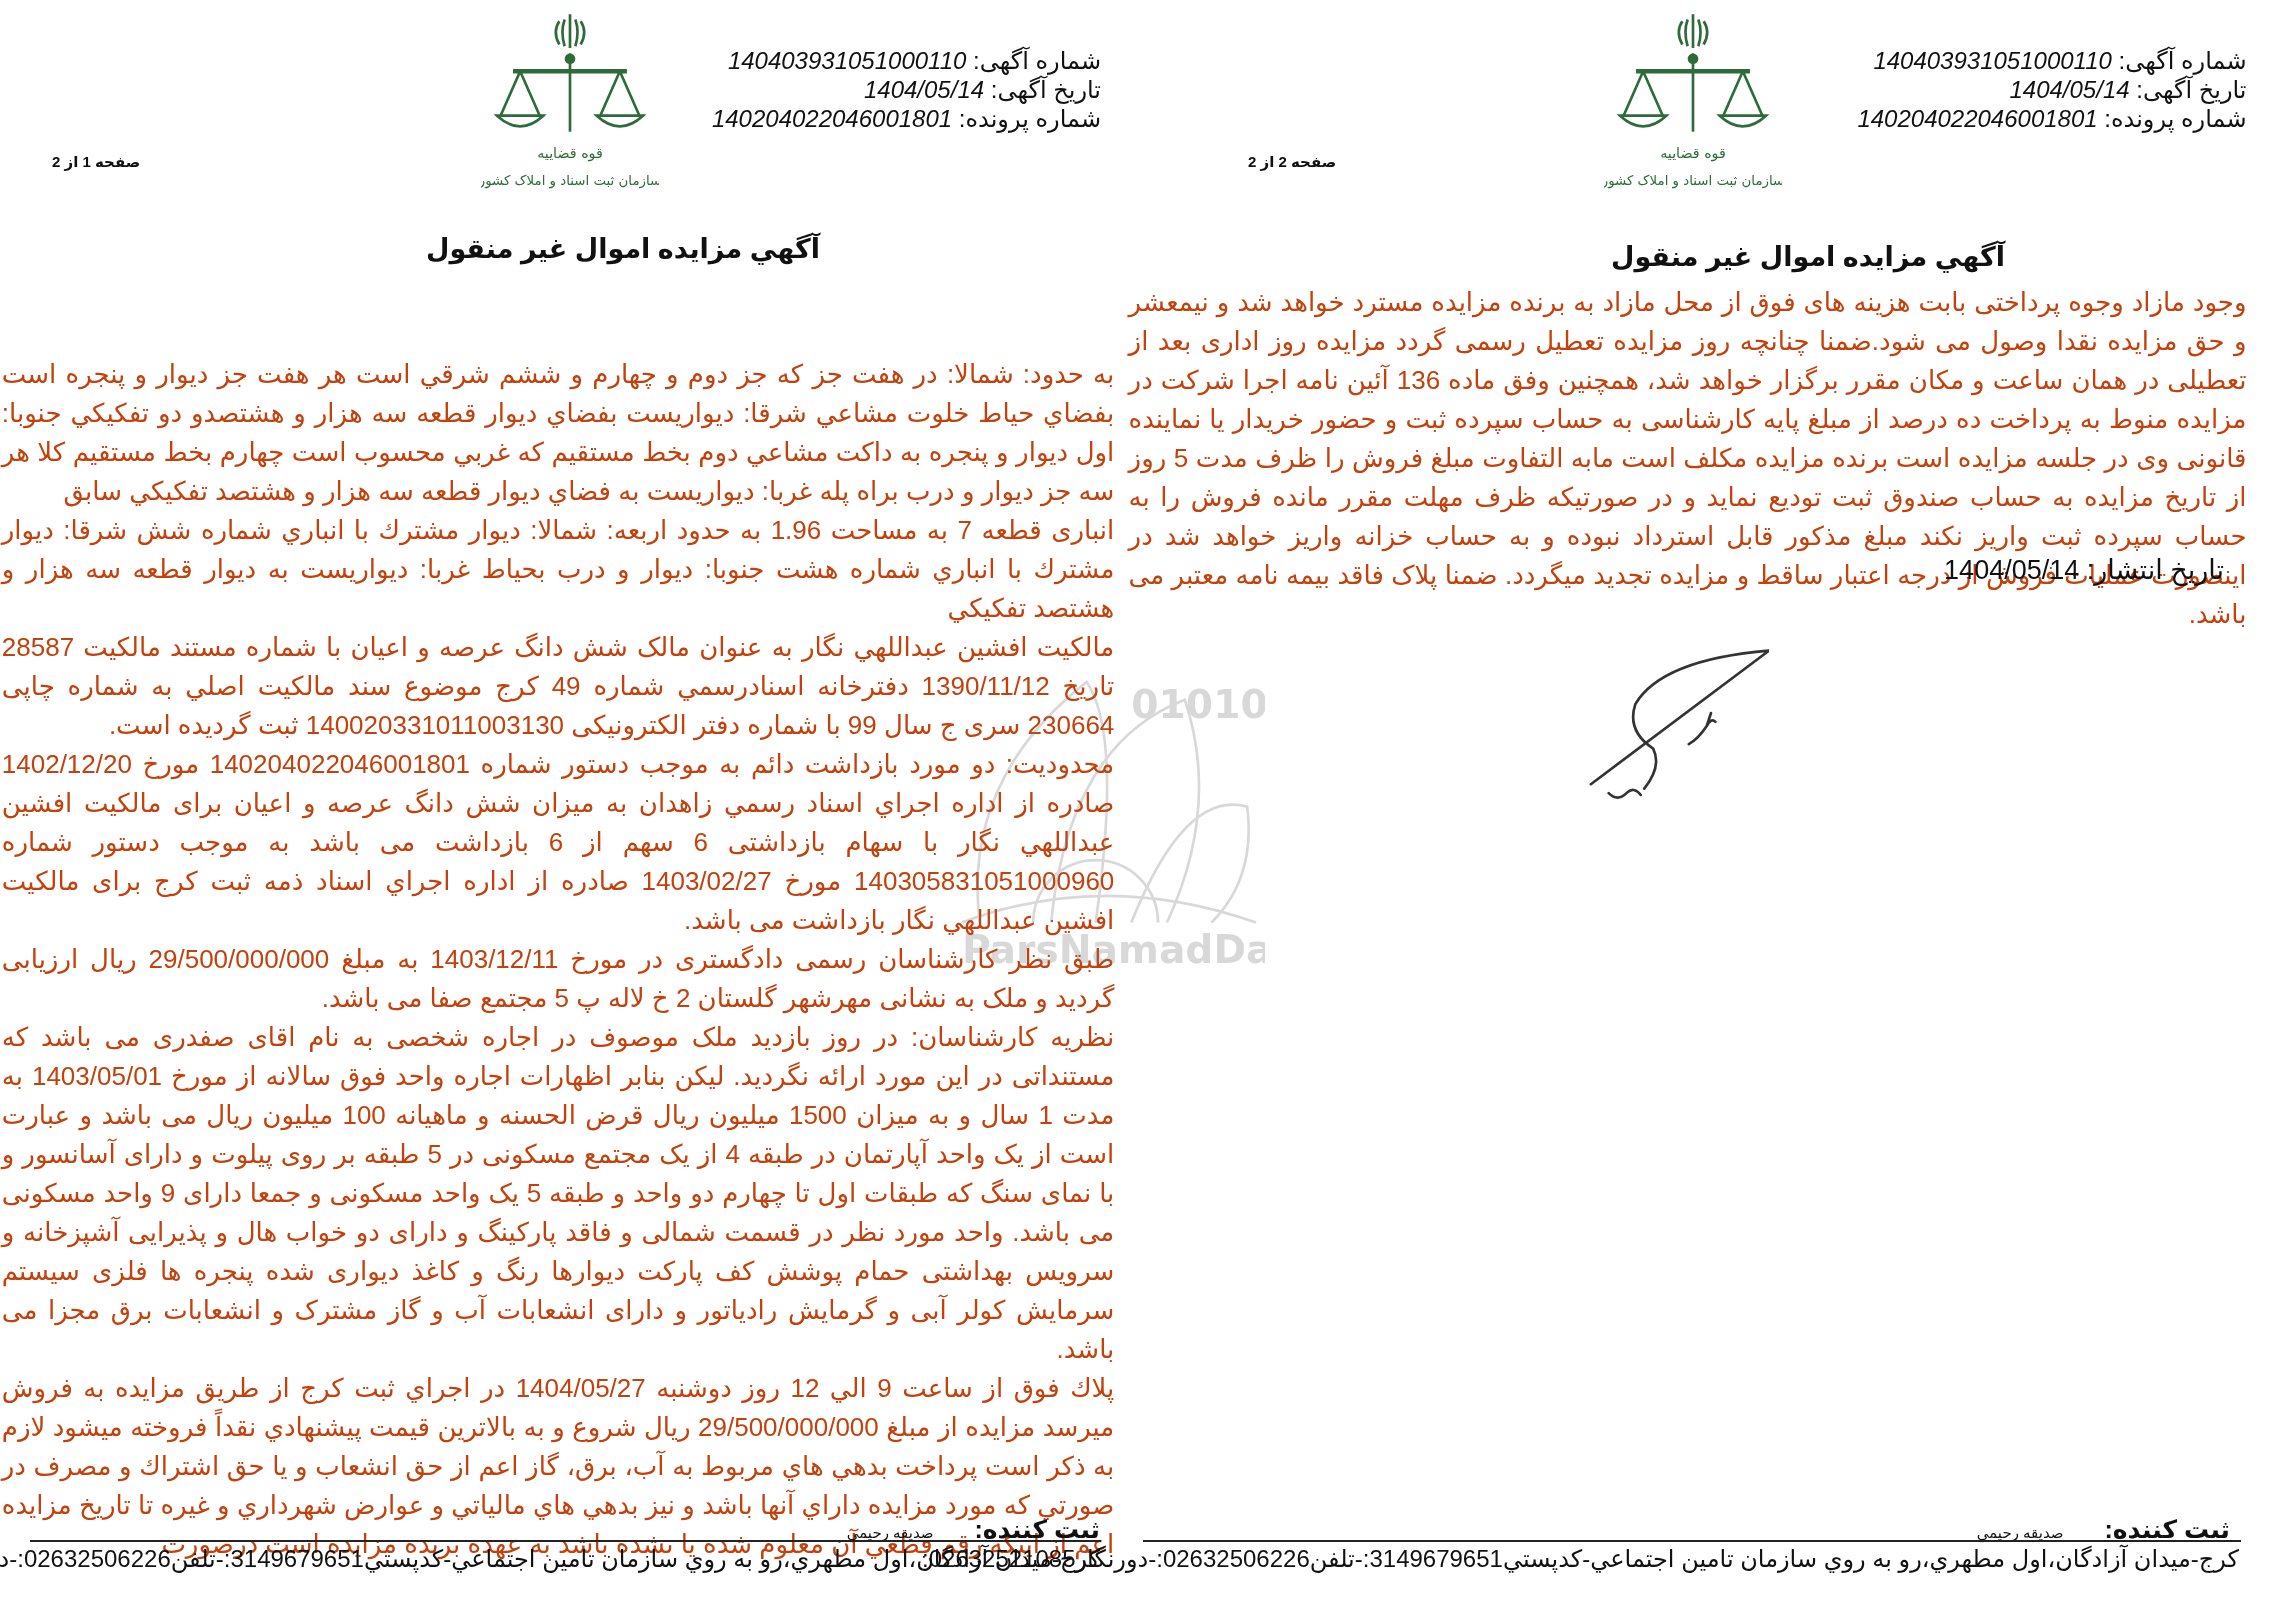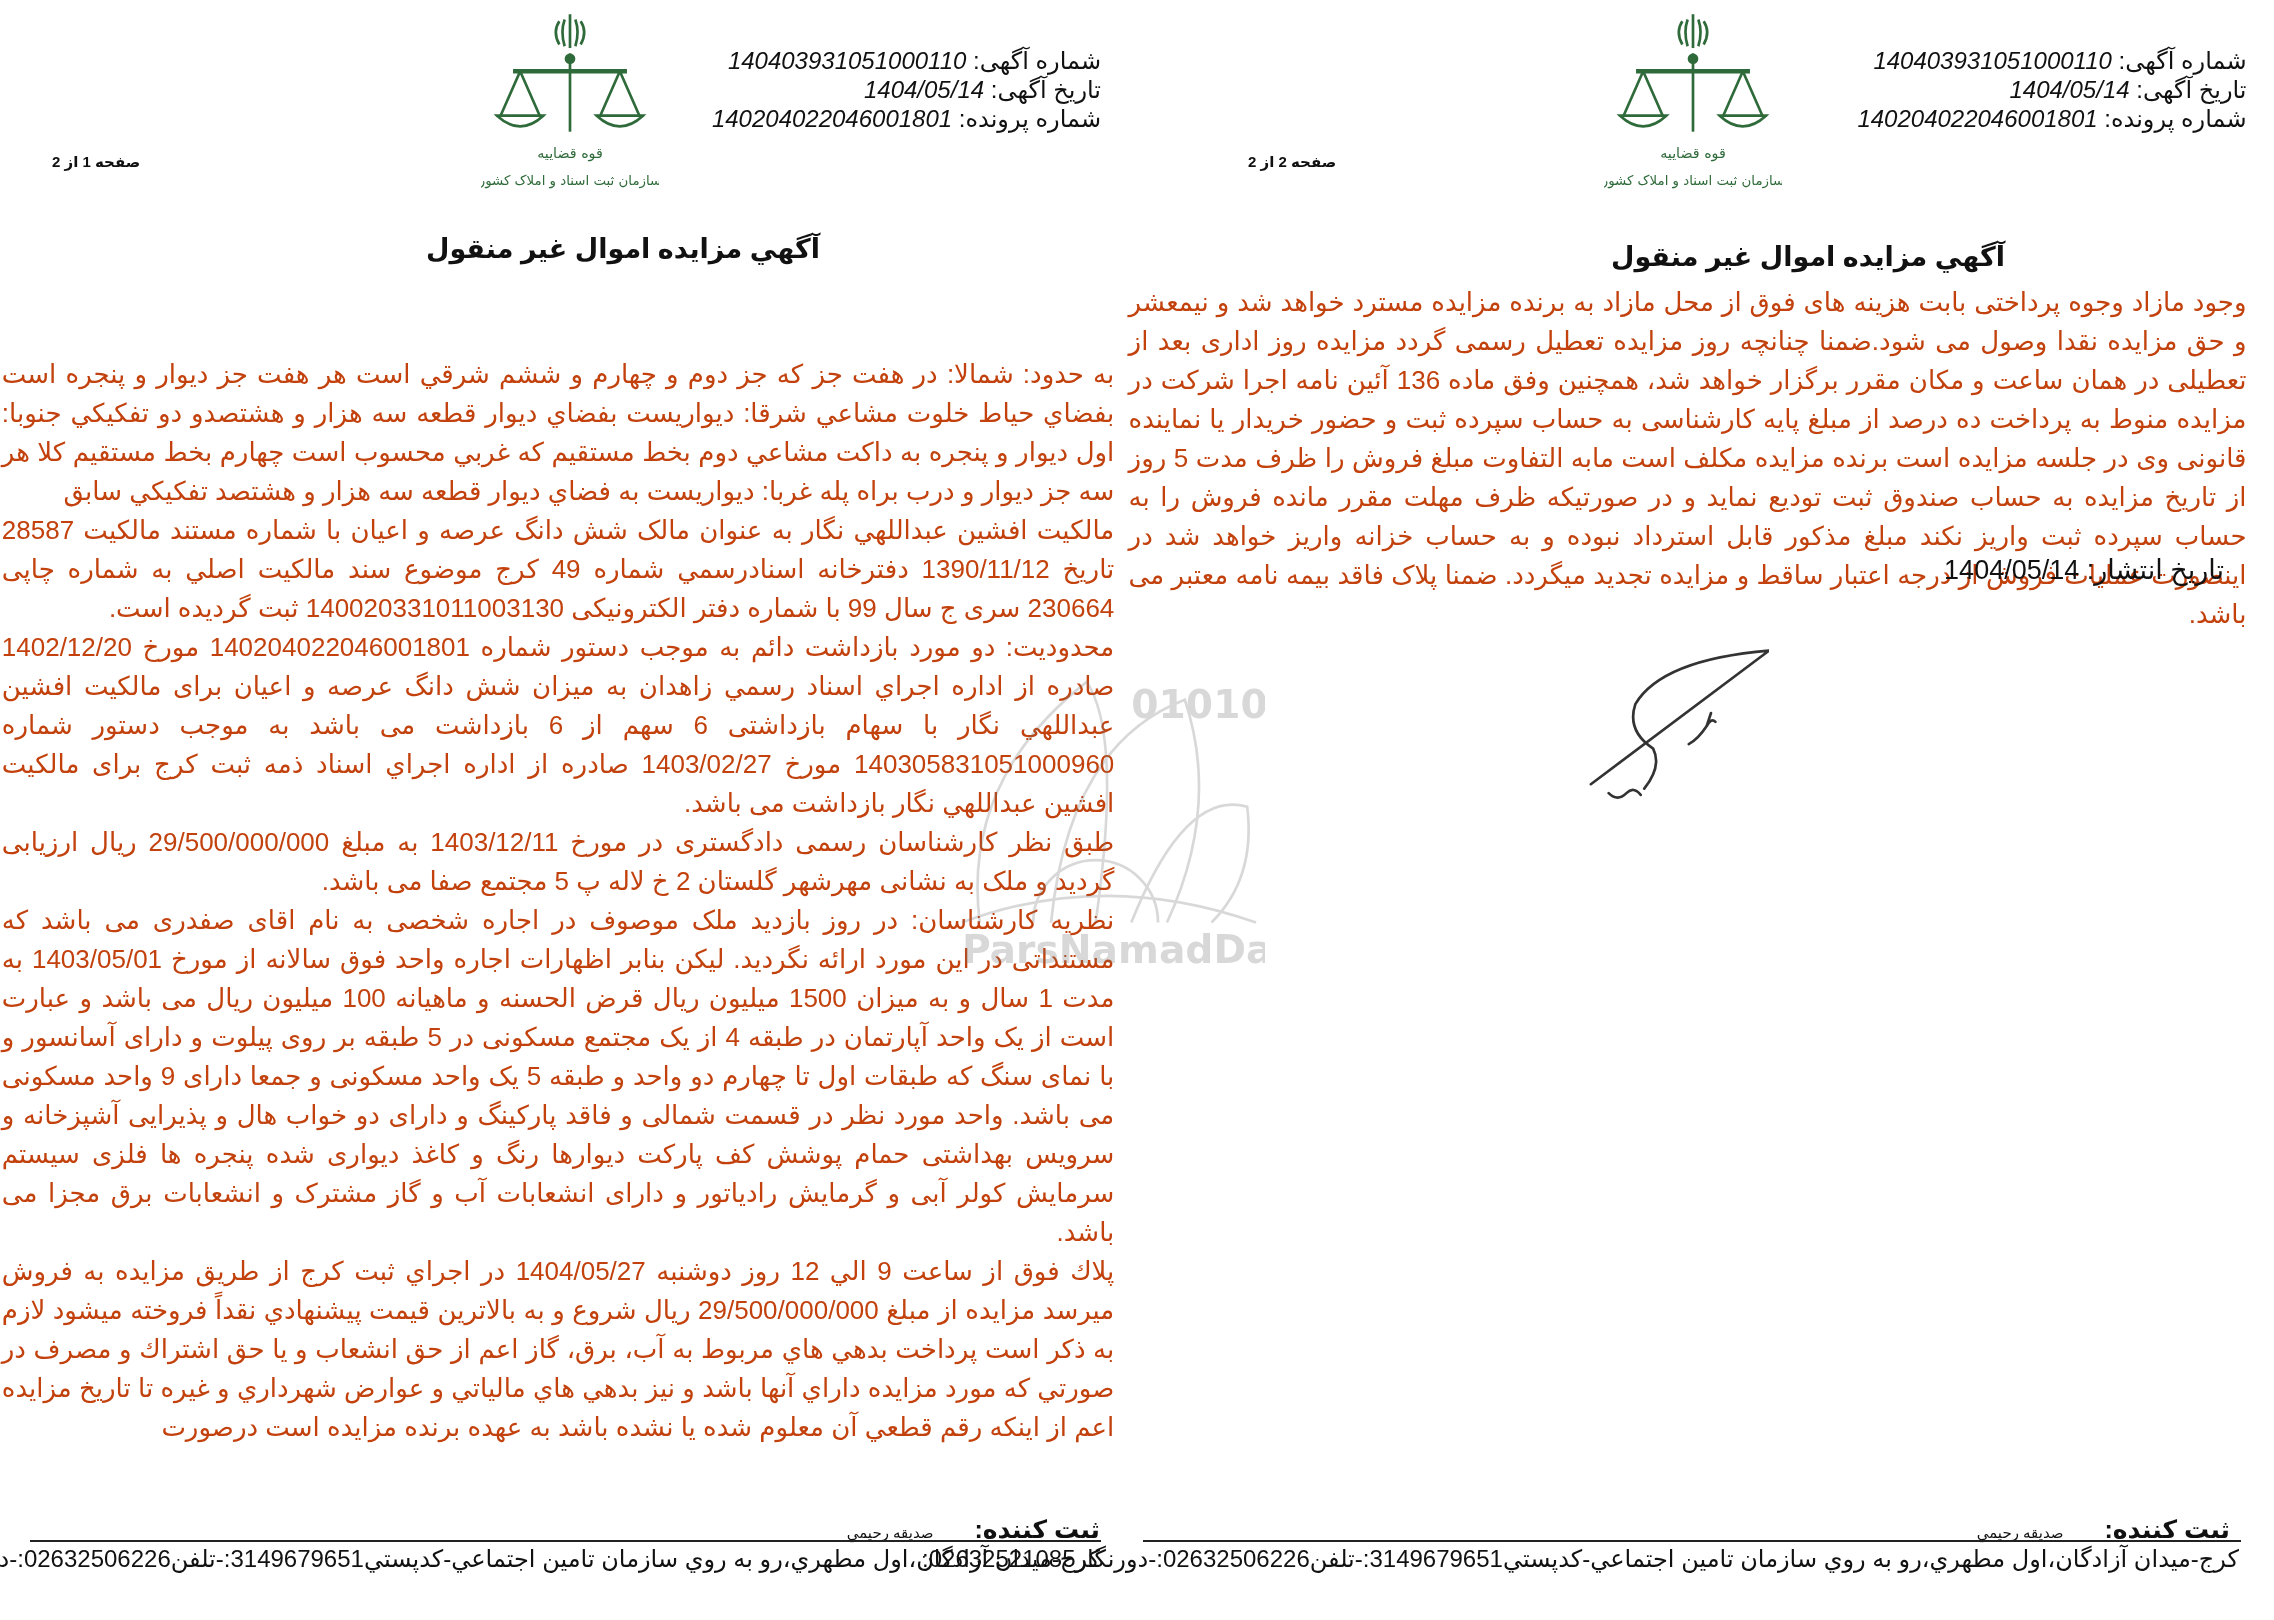--- a/index.html
+++ b/index.html
@@ -93,20 +93,21 @@
       <span>شماره پرونده:</span>
       <span class="num">140204022046001801</span>
     </div>
   </div>
 
   <div class="pageno">صفحه 1 از 2</div>
   <div class="title">آگهي مزايده اموال غير منقول</div>
 
   <div class="body">
     <p>به حدود: شمالا: در هفت جز كه جز دوم و چهارم و ششم شرقي است هر هفت جز ديوار و پنجره است بفضاي حياط خلوت مشاعي شرقا: ديواريست بفضاي ديوار قطعه سه هزار و هشتصدو دو تفكيكي جنوبا: اول ديوار و پنجره به داكت مشاعي دوم بخط مستقيم كه غربي محسوب است چهارم بخط مستقيم كلا هر سه جز ديوار و درب براه پله غربا: ديواريست به فضاي ديوار قطعه سه هزار و هشتصد تفكيكي سابق</p>
+    <p>انباری قطعه 7 به مساحت 1.96 به حدود اربعه: شمالا: ديوار مشترك با انباري شماره شش شرقا: ديوار مشترك با انباري شماره هشت جنوبا: ديوار و درب بحياط غربا: ديواريست به ديوار قطعه سه هزار و هشتصد تفكيكي</p>
     <p>مالکیت افشين عبداللهي نگار به عنوان مالک شش دانگ عرصه و اعیان با شماره مستند مالکیت 28587 تاریخ 1390/11/12 دفترخانه اسنادرسمي شماره 49 كرج موضوع سند مالكيت اصلي به شماره چاپی 230664 سری ج سال 99 با شماره دفتر الکترونیکی 140020331011003130 ثبت گردیده است.</p>
     <p>محدوديت: دو مورد بازداشت دائم به موجب دستور شماره 140204022046001801 مورخ 1402/12/20 صادره از اداره اجراي اسناد رسمي زاهدان به ميزان شش دانگ عرصه و اعيان براى مالكيت افشين عبداللهي نگار با سهام بازداشتی 6 سهم از 6 بازداشت می باشد به موجب دستور شماره 140305831051000960 مورخ 1403/02/27 صادره از اداره اجراي اسناد ذمه ثبت كرج براى مالكيت افشين عبداللهي نگار بازداشت می باشد.</p>
     <p>طبق نظر کارشناسان رسمی دادگستری در مورخ 1403/12/11 به مبلغ 29/500/000/000 ریال ارزیابی گردید و ملک به نشانی مهرشهر گلستان 2 خ لاله پ 5 مجتمع صفا می باشد.</p>
     <p>نظریه کارشناسان: در روز بازدید ملک موصوف در اجاره شخصی به نام اقای صفدری می باشد که مستنداتی در این مورد ارائه نگردید. لیکن بنابر اظهارات اجاره واحد فوق سالانه از مورخ 1403/05/01 به مدت 1 سال و به میزان 1500 میلیون ریال قرض الحسنه و ماهیانه 100 میلیون ریال می باشد و عبارت است از یک واحد آپارتمان در طبقه 4 از یک مجتمع مسکونی در 5 طبقه بر روی پیلوت و دارای آسانسور و با نمای سنگ که طبقات اول تا چهارم دو واحد و طبقه 5 یک واحد مسکونی و جمعا دارای 9 واحد مسکونی می باشد. واحد مورد نظر در قسمت شمالی و فاقد پارکینگ و دارای دو خواب هال و پذیرایی آشپزخانه و سرویس بهداشتی حمام پوشش کف پارکت دیوارها رنگ و کاغذ دیواری شده پنجره ها فلزی سیستم سرمایش کولر آبی و گرمایش رادیاتور و دارای انشعابات آب و گاز مشترک و انشعابات برق مجزا می باشد.</p>
     <p>پلاك فوق از ساعت 9 الي 12 روز دوشنبه 1404/05/27 در اجراي ثبت كرج از طريق مزايده به فروش ميرسد مزايده از مبلغ 29/500/000/000 ريال شروع و به بالاترين قيمت پيشنهادي نقداً فروخته ميشود لازم به ذكر است پرداخت بدهي هاي مربوط به آب، برق، گاز اعم از حق انشعاب و يا حق اشتراك و مصرف در صورتي كه مورد مزايده داراي آنها باشد و نيز بدهي هاي مالياتي و عوارض شهرداري و غيره تا تاريخ مزايده اعم از اينكه رقم قطعي آن معلوم شده يا نشده باشد به عهده برنده مزايده است درصورت</p>
   </div>
 
   <div class="reg">
     <span class="lbl">ثبت کننده:</span>
     <span class="val">صدیقه رحیمي</span>

